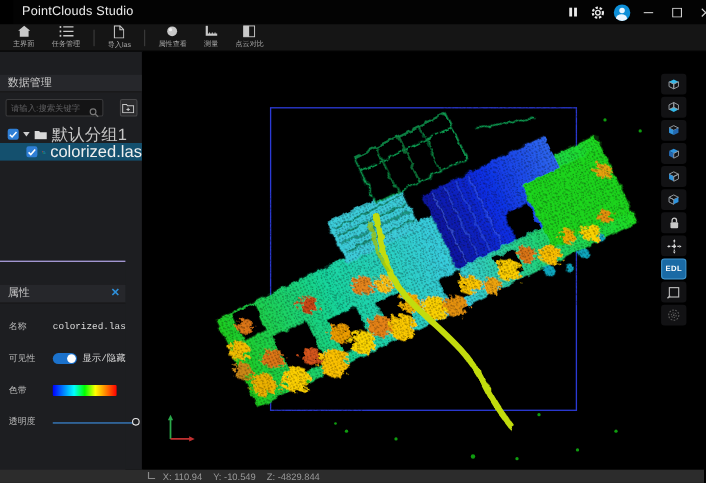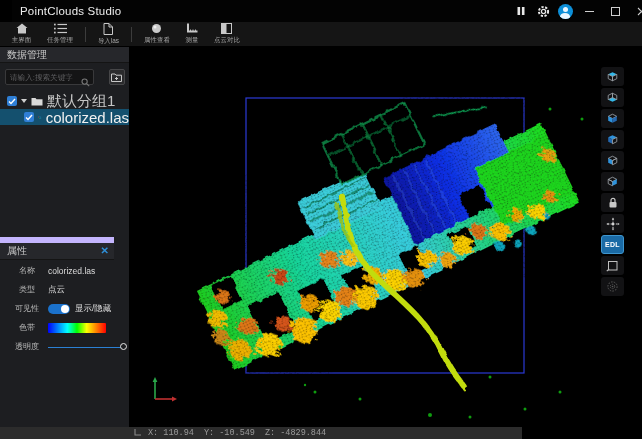--- a/index.html
+++ b/index.html
@@ -18,39 +18,39 @@
 
   
   .toolbar{position:absolute;left:0;top:22px;width:642px;height:25px;background:#151515;border-bottom:1px solid #000;display:flex;align-items:center;padding-left:4px;box-sizing:border-box;}
   .tool-btn{display:flex;flex-direction:column;align-items:center;justify-content:center;height:24px;padding:0 7px;color:#b8b8b8;}
   .tool-btn svg{display:block;}
   .tool-btn .lbl{font-size:7px;color:#a8a8a8;margin-top:1px;white-space:nowrap;transform:scale(.92);}
   .tool-sep{width:1px;height:15px;background:#3c3c3c;margin:0 4px;}
 
   
   .left-col{position:absolute;left:0;top:47px;width:130px;height:380px;background:#1d1e21;border-right:1px solid #000;box-sizing:border-box;}
-  .panel-header{height:15px;line-height:15px;background:#26272b;color:#c9c9c9;font-size:10px;padding-left:7px;border-bottom:1px solid #141414;}
+  .panel-header{height:15px;line-height:15px;background:#26272b;color:#c9c9c9;font-size:10px;padding-left:7px;border-bottom:1px solid #141414;margin-top:21px;}
   .search-row{display:flex;align-items:center;padding:6px 4px 6px 5px;gap:15px;}
   .search-box{position:relative;width:98px;height:16px;background:#141415;border:1px solid #39393b;border-radius:2px;display:flex;align-items:center;box-sizing:border-box;}
   .search-box .ph{color:#5f5f61;font-size:8px;margin-left:4px;white-space:nowrap;overflow:hidden;transform:scale(.95);transform-origin:left;}
   .search-glass{position:absolute;right:3px;top:3px;}
   .add-btn{width:18px;height:16px;background:#2b2b2d;border:1px solid #464648;border-radius:2px;display:flex;align-items:center;justify-content:center;box-sizing:border-box;}
   .tree{margin-top:2px;}
   .tree-row{height:16px;display:flex;align-items:center;gap:4px;padding-left:7px;color:#c6c6c6;font-size:15px;}
   .tree-row.child{padding-left:24px;}
   .tree-row.selected{background:#14506e;color:#f0f0f0;}
   .chk{width:10px;height:10px;background:#2f7fd6;border-radius:2px;display:flex;align-items:center;justify-content:center;flex:none;}
   .caret{width:0;height:0;border-left:3.5px solid transparent;border-right:3.5px solid transparent;border-top:4.5px solid #cfcfcf;flex:none;}
   .tree-label{white-space:nowrap;}
 
   
-  .props{position:absolute;left:0;top:190px;width:114px;height:190px;background:#1d1e21;border-top:6px solid #c4b5fd;text-align:center;}
+  .props{position:absolute;left:0;top:190px;width:114px;height:190px;background:#1d1e21;border-top:1px solid #c4b5fd;}
   .props .panel-header{display:flex;align-items:center;justify-content:space-between;padding-right:5px;height:16px;line-height:16px;}
   .props-close{color:#2f8fd8;font-size:10px;font-weight:bold;}
-  .prow{display:flex;align-items:center;height:16px;padding-left:8px;font-size:8.5px;color:#b9b9b9;margin-top:3px;}
+  .prow{display:flex;align-items:center;height:16px;padding-left:8px;font-size:8.5px;color:#b9b9b9;margin-top:13px;font-family:Liberation Mono, monospace;}
   .prow .plabel{width:40px;flex:none;transform:scale(.95);transform-origin:left;white-space:nowrap;}
   .prow .pvalue{color:#dcdcdc;font-size:8.5px;white-space:nowrap;}
   .toggle{width:22px;height:10px;border-radius:5px;background:#1b72cc;position:relative;margin-right:5px;flex:none;}
   .toggle .knob{position:absolute;right:1px;top:1px;width:8px;height:8px;border-radius:50%;background:#fff;}
   .slider{position:relative;width:76px;height:10px;flex:none;}
   .slider .track{position:absolute;left:0;top:4.5px;width:100%;height:1.5px;background:#4a4a4c;}
   .slider .fill{position:absolute;left:0;top:4.5px;height:1.5px;background:#2b80d4;}
   .slider .handle{position:absolute;top:1px;width:7px;height:7px;border-radius:50%;background:#1d1e21;border:1.5px solid #e8e8e8;box-sizing:border-box;margin-left:-4px;}
   .pselect{width:70px;height:13px;background:#28282b;border:1px solid #3c3c3e;border-radius:2px;color:#7f7f82;font-size:8px;display:flex;align-items:center;justify-content:space-between;padding:0 4px;box-sizing:border-box;}
   .pselect .chev{width:0;height:0;border-left:3px solid transparent;border-right:3px solid transparent;border-top:3.5px solid #8a8a8c;}
@@ -58,21 +58,21 @@
 
   
   .viewport{position:absolute;left:130px;top:47px;width:512px;height:380px;background:#000;}
 
   
   .right-bar{position:absolute;left:599px;top:67px;width:27px;display:flex;flex-direction:column;align-items:center;gap:2px;}
   .rb-btn{width:23px;height:19px;border-radius:3px;background:#121214;display:flex;align-items:center;justify-content:center;}
   .rb-btn.edl{background:#1a6aa5;border:1px solid #3e96cf;box-sizing:border-box;color:#fff;font-size:7px;font-weight:bold;letter-spacing:.3px;}
 
   
-  .statusbar{position:absolute;left:0;top:427px;width:522px;height:12px;background:#2c2c2c;display:flex;align-items:center;color:#9a9a9a;font-size:8.5px;font-family:Liberation Mono, monospace;}
+  .statusbar{position:absolute;left:0;top:427px;width:640px;height:12px;background:#2c2c2c;display:flex;align-items:center;color:#9a9a9a;font-size:8.5px;}
   .statusbar .coords{display:flex;gap:10px;margin-left:6px;}
   .statusbar .sb-icon{margin-left:134px;}
 </style>
 </head>
 <body>
 
 <div id="app">
 
   <div class="titlebar">
     <span class="title">PointClouds Studio</span>
@@ -359,24 +359,20 @@
       <div class="panel-header">
         <span>属性</span>
         <span class="props-close">✕</span>
       </div>
 
       <div class="prow">
         <span class="plabel">名称</span>
         <span class="pvalue">colorized.las</span>
       </div>
       <div class="prow">
-        <span class="plabel">类型</span>
-        <span class="pvalue">点云</span>
-      </div>
-      <div class="prow">
         <span class="plabel">可见性</span>
         <span class="toggle">
             <span class="knob"></span>
           </span>
         <span class="pvalue">显示/隐藏</span>
       </div>
       <div class="prow">
         <span class="plabel">色带</span>
         <span class="gradbar" style="background: linear-gradient(90deg, rgb(0, 0, 255), rgb(0, 128, 255), rgb(0, 255, 255), rgb(0, 255, 0), rgb(255, 255, 0), rgb(255, 128, 0), rgb(255, 0, 0));"></span>
         <span class="chev" style="margin-left:5px"></span>

